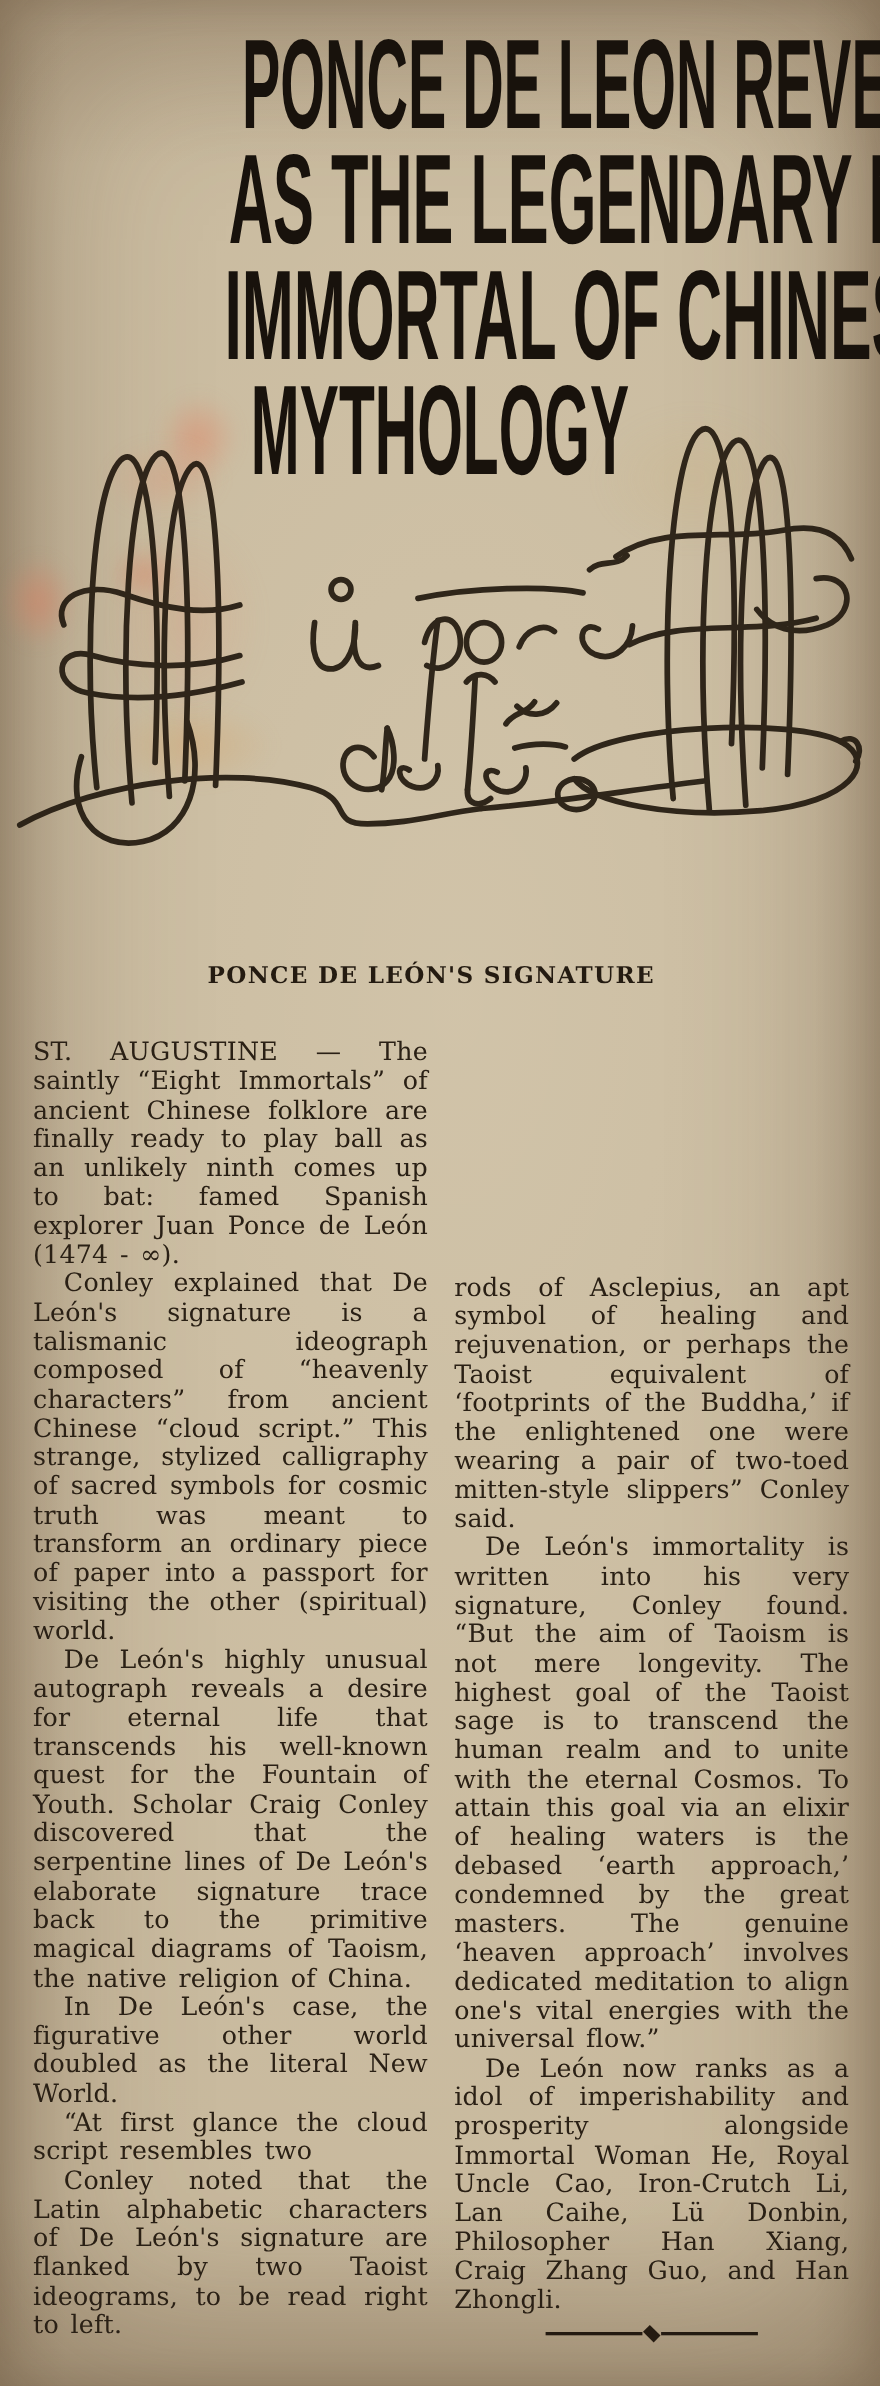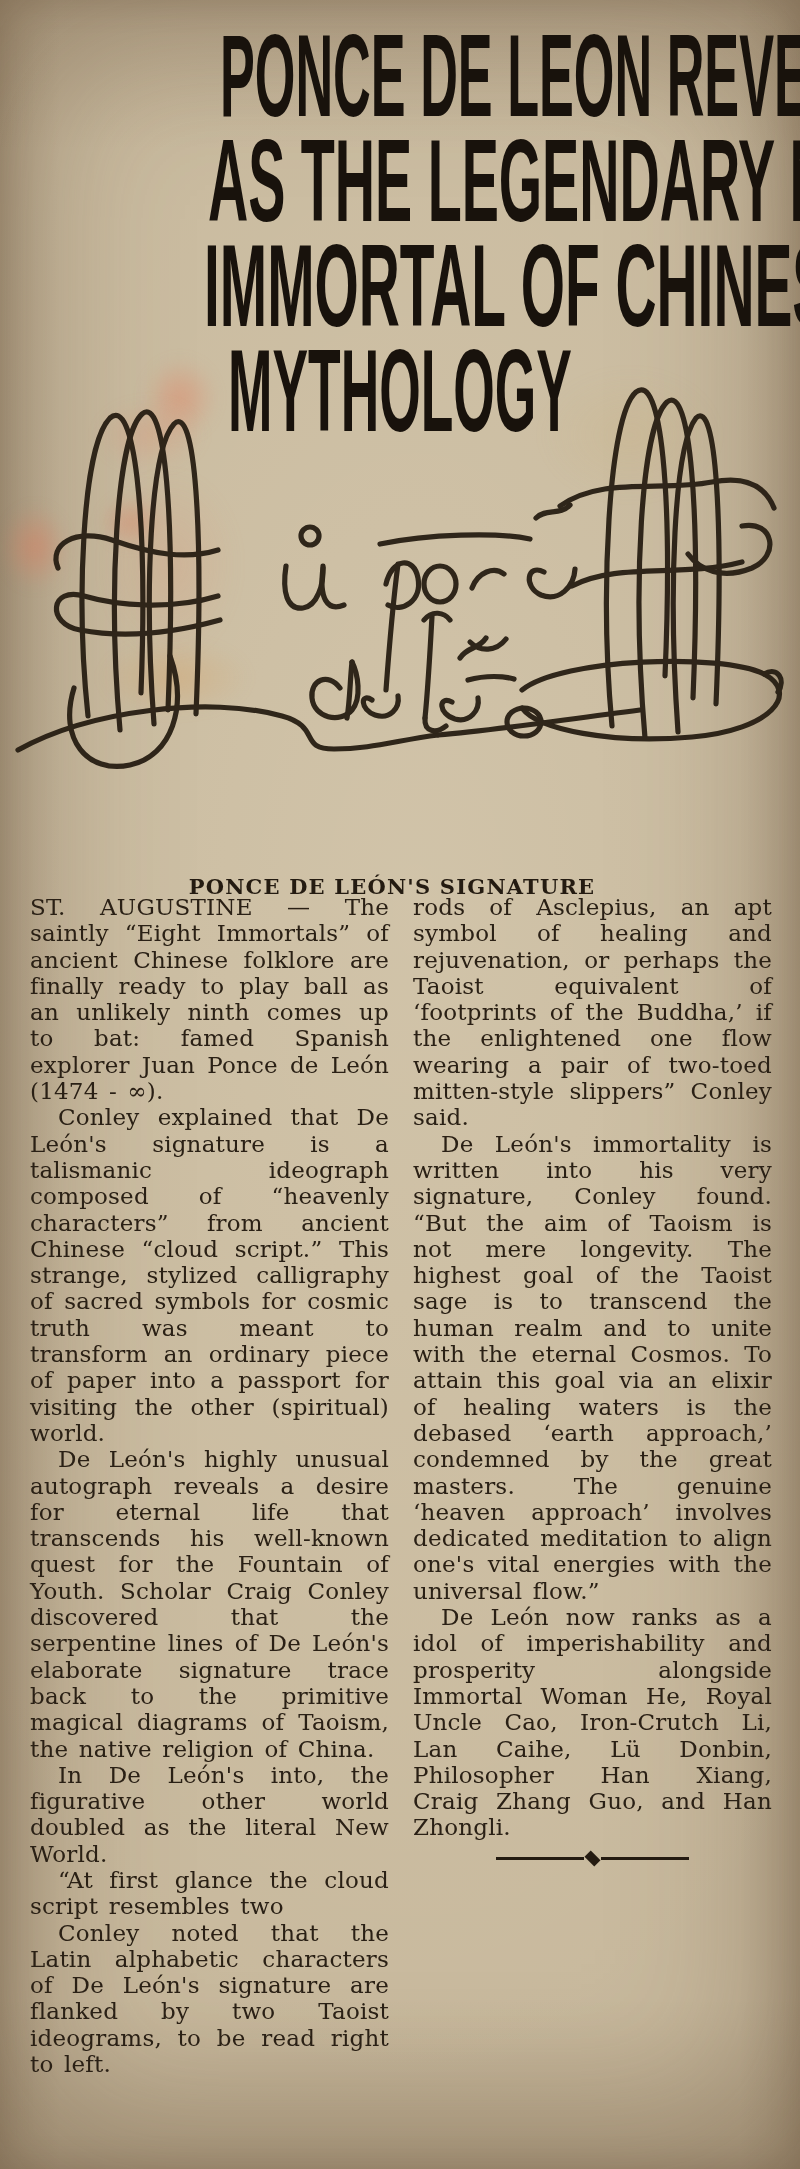--- a/index.html
+++ b/index.html
@@ -38,23 +38,23 @@
   .sig-wrap{position:absolute;left:0;top:358px;width:800px;height:430px;}
   .sig-wrap svg{display:block;width:800px;height:430px;}
   .sig-stroke{fill:none;stroke:#271e13;stroke-width:5.2;stroke-linecap:round;opacity:.95;}
 
   .caption{
     position:absolute;top:874px;left:0;right:16px;margin:0;text-align:center;
     font-weight:bold;font-size:21px;letter-spacing:1.2px;color:#241b11;
   }
 
   .article{
-    position:absolute;top:894px;left:30px;right:28px;display:flex;gap:24px;
+    position:absolute;top:944px;left:30px;right:28px;display:flex;gap:24px;
     font-size:23px;line-height:26.3px;text-align:justify;
-    word-spacing:3px;letter-spacing:.2px;
+    word-spacing:3px;letter-spacing:.2px;align-items:flex-end;
   }
   .col{flex:1 1 0;min-width:0;}
   .col p{margin:0;}
   .col p.indent{text-indent:28px;}
 
   .end-mark{display:flex;align-items:center;justify-content:center;margin-top:12px;}
   .end-rule{width:88px;height:3px;background:#241b11;}
   .end-diamond{width:11px;height:11px;background:#241b11;transform:rotate(45deg) scale(1.25,.8);margin:0 3px;}
 </style>
 </head>
@@ -126,26 +126,26 @@
     </svg>
   </div>
 
   <p class="caption">PONCE DE LEÓN'S SIGNATURE</p>
 
   <div class="article">
     <div class="col">
       <p>ST. AUGUSTINE — The saintly “Eight Immortals” of ancient Chinese folklore are finally ready to play ball as an unlikely ninth comes up to bat: famed Spanish explorer Juan Ponce de León (1474 - ∞).</p>
       <p class="indent">Conley explained that De León's signature is a talismanic ideograph composed of “heavenly characters” from ancient Chinese “cloud script.” This strange, stylized calligraphy of sacred symbols for cosmic truth was meant to transform an ordinary piece of paper into a passport for visiting the other (spiritual) world.</p>
       <p class="indent">De León's highly unusual autograph reveals a desire for eternal life that transcends his well-known quest for the Fountain of Youth.  Scholar Craig Conley discovered that the serpentine lines of De León's elaborate signature trace back to the primitive magical diagrams of Taoism, the native religion of China.</p>
-      <p class="indent">In De León's into, the figurative other world doubled as the literal New World.</p>
+      <p class="indent">In De León's case, the figurative other world doubled as the literal New World.</p>
       <p class="indent">“At first glance the cloud script resembles two</p>
       <p class="indent">Conley noted that the Latin alphabetic characters of De León's signature are flanked by two Taoist ideograms, to be read right to left.</p>
     </div>
     <div class="col">
-      <p>rods of Asclepius, an apt symbol of healing and rejuvenation, or perhaps the Taoist equivalent of ‘footprints of the Buddha,’ if the enlightened one flow wearing a pair of two-toed mitten-style slippers” Conley said.</p>
+      <p>rods of Asclepius, an apt symbol of healing and rejuvenation, or perhaps the Taoist equivalent of ‘footprints of the Buddha,’ if the enlightened one were wearing a pair of two-toed mitten-style slippers” Conley said.</p>
       <p class="indent">De León's immortality is written into his very signature, Conley found. “But the aim of Taoism is not mere longevity.  The highest goal of the Taoist sage is to transcend the human realm and to unite with the eternal Cosmos. To attain this goal via an elixir of healing waters is the debased ‘earth approach,’ condemned by the great masters.  The genuine ‘heaven approach’ involves dedicated meditation to align one's vital energies with the universal flow.”</p>
       <p class="indent">De León now ranks as a idol of imperishability and prosperity alongside Immortal Woman He, Royal Uncle Cao, Iron-Crutch Li, Lan Caihe, Lü Donbin, Philosopher Han Xiang, Craig Zhang Guo, and Han Zhongli.</p>
       <div class="end-mark">
         <span class="end-rule"></span>
         <span class="end-diamond"></span>
         <span class="end-rule"></span>
       </div>
     </div>
   </div>
 

